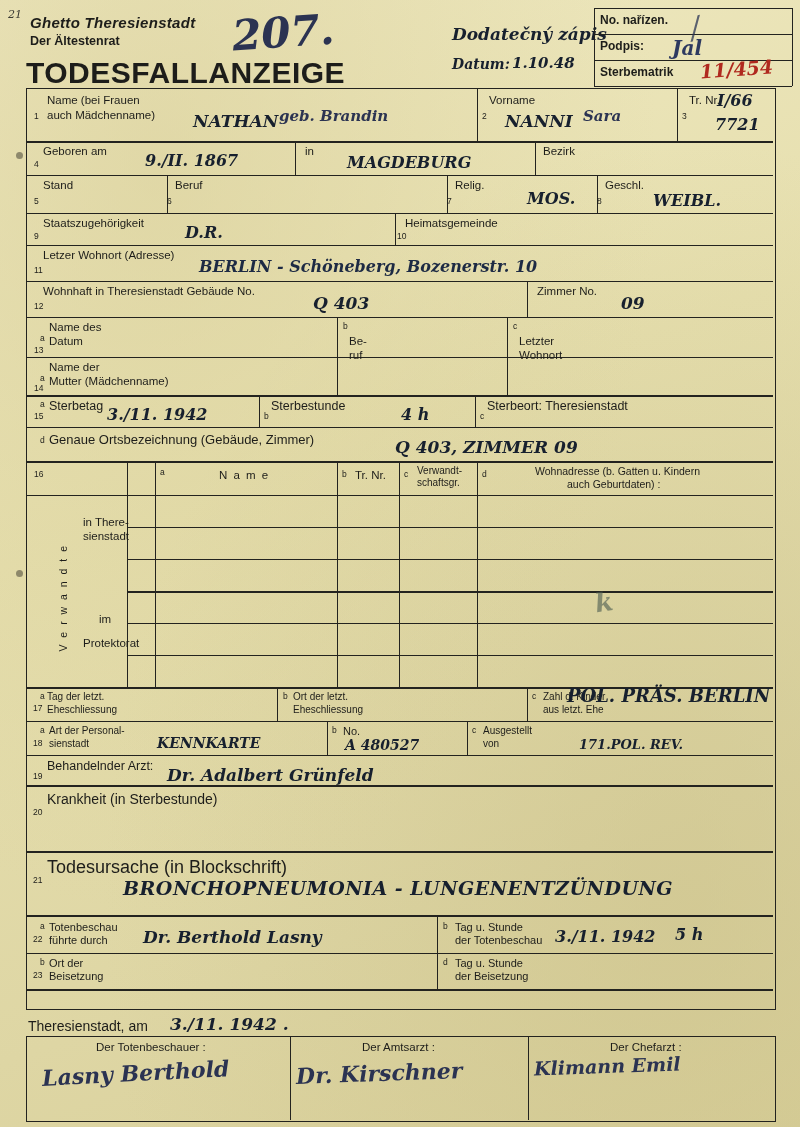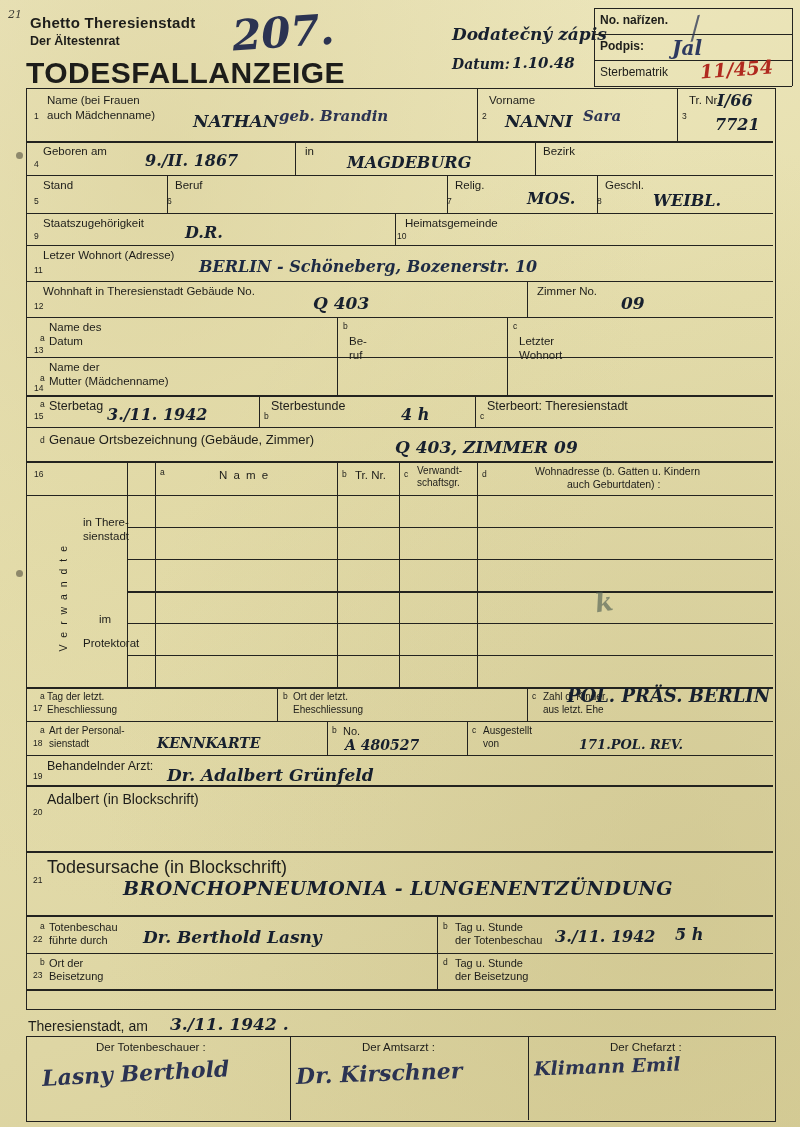--- a/index.html
+++ b/index.html
@@ -21,21 +21,21 @@
   .hline{position:absolute;background:#23231f;height:1px;}
   .vline{position:absolute;background:#23231f;width:1px;}
   .hline.b{height:1.6px;}
 
   .lbl{position:absolute;font-size:11.5px;line-height:1.15;color:#1d1d1a;}
   .lbl.sm{font-size:10px;}
   .num{position:absolute;font-size:8.5px;color:#1d1d1a;}
   .hw{position:absolute;font-family:"DejaVu Serif", serif;font-style:italic;font-weight:600;color:#17202e;white-space:nowrap;}
 
   
-  .h-ghetto{position:absolute;left:30px;top:14px;font-weight:bold;font-size:15px;letter-spacing:.3px;}
+  .h-ghetto{position:absolute;left:30px;top:14px;font-weight:bold;font-size:15px;letter-spacing:.3px;font-style:italic;}
   .h-aelt{position:absolute;left:30px;top:34px;font-weight:bold;font-size:12.5px;}
   .h-title{position:absolute;left:26px;top:56px;font-weight:bold;font-size:30px;letter-spacing:.5px;}
   .corner{position:absolute;left:8px;top:8px;font-size:11px;color:#3a3a32;font-family:"DejaVu Serif",serif;font-style:italic;}
   .hdr-line{position:absolute;background:#23231f;height:1px;}
   .hdr-v{position:absolute;background:#23231f;width:1px;}
   .scribble{position:absolute;color:#2a3556;font-family:"DejaVu Serif",serif;font-style:italic;opacity:.75;}
 </style>
 </head>
 <body>
 
@@ -56,21 +56,21 @@
   <div class="hdr-line" style="left:594px;top:8px;width:198px;"></div>
   <div class="hdr-line" style="left:594px;top:34px;width:198px;"></div>
   <div class="hdr-line" style="left:594px;top:60px;width:198px;"></div>
   <div class="hdr-line" style="left:594px;top:86px;width:198px;"></div>
   <div class="hdr-v" style="left:594px;top:8px;height:78px;"></div>
   <div class="hdr-v" style="left:792px;top:8px;height:78px;"></div>
 
   <div class="lbl" style="left:600px;top:14px;font-weight:bold;font-size:12px;">No. nařízen.</div>
   <div class="lbl" style="left:600px;top:40px;font-weight:bold;font-size:12px;">Podpis:</div>
   <div class="hw" style="left:672px;top:36px;font-size:20px;color:#2e3a60;">Jal</div>
-  <div class="lbl" style="left:600px;top:66px;font-weight:normal;font-size:12px;">Sterbematrik</div>
+  <div class="lbl" style="left:600px;top:66px;font-weight:bold;font-size:12px;">Sterbematrik</div>
   <div class="hw" style="left:700px;top:58px;font-size:19px;color:#b0291f;transform:rotate(-4deg);">11/454</div>
   <div class="scribble" style="left:690px;top:10px;font-size:30px;transform:rotate(-12deg);">/</div>
 
   <div class="frame">
 
     <div class="hline b" style="left:0;top:52px;width:746px;"></div>
     <div class="hline" style="left:0;top:86px;width:746px;"></div>
     <div class="hline" style="left:0;top:124px;width:746px;"></div>
     <div class="hline" style="left:0;top:156px;width:746px;"></div>
     <div class="hline" style="left:0;top:192px;width:746px;"></div>
@@ -250,21 +250,21 @@
     <div class="num" style="left:445px;top:636px;">c</div>
     <div class="lbl sm" style="left:456px;top:636px;">Ausgestellt</div>
     <div class="lbl sm" style="left:456px;top:649px;">von</div>
     <div class="hw" style="left:540px;top:596px;font-size:18px;">POL. PRÄS. BERLIN</div>
     <div class="hw" style="left:552px;top:648px;font-size:13px;">171.POL. REV.</div>
 
     <div class="lbl" style="left:20px;top:670px;font-size:12.5px;">Behandelnder Arzt:</div>
     <div class="num" style="left:6px;top:682px;">19</div>
     <div class="hw" style="left:140px;top:676px;font-size:17px;">Dr. Adalbert Grünfeld</div>
 
-    <div class="lbl" style="left:20px;top:702px;font-size:14px;">Adalbert (in Blockschrift)</div>
+    <div class="lbl" style="left:20px;top:702px;font-size:14px;">Krankheit (in Sterbestunde)</div>
     <div class="num" style="left:6px;top:718px;">20</div>
 
     <div class="lbl" style="left:20px;top:768px;font-size:18px;">Todesursache (in Blockschrift)</div>
     <div class="num" style="left:6px;top:786px;">21</div>
     <div class="hw" style="left:96px;top:788px;font-size:19px;letter-spacing:.5px;">BRONCHOPNEUMONIA - LUNGENENTZÜNDUNG</div>
 
     <div class="num" style="left:13px;top:832px;">a</div>
     <div class="lbl sm" style="left:22px;top:832px;font-size:11px;">Totenbeschau</div>
     <div class="lbl sm" style="left:22px;top:845px;font-size:11px;">führte durch</div>
     <div class="num" style="left:6px;top:845px;">22</div>

